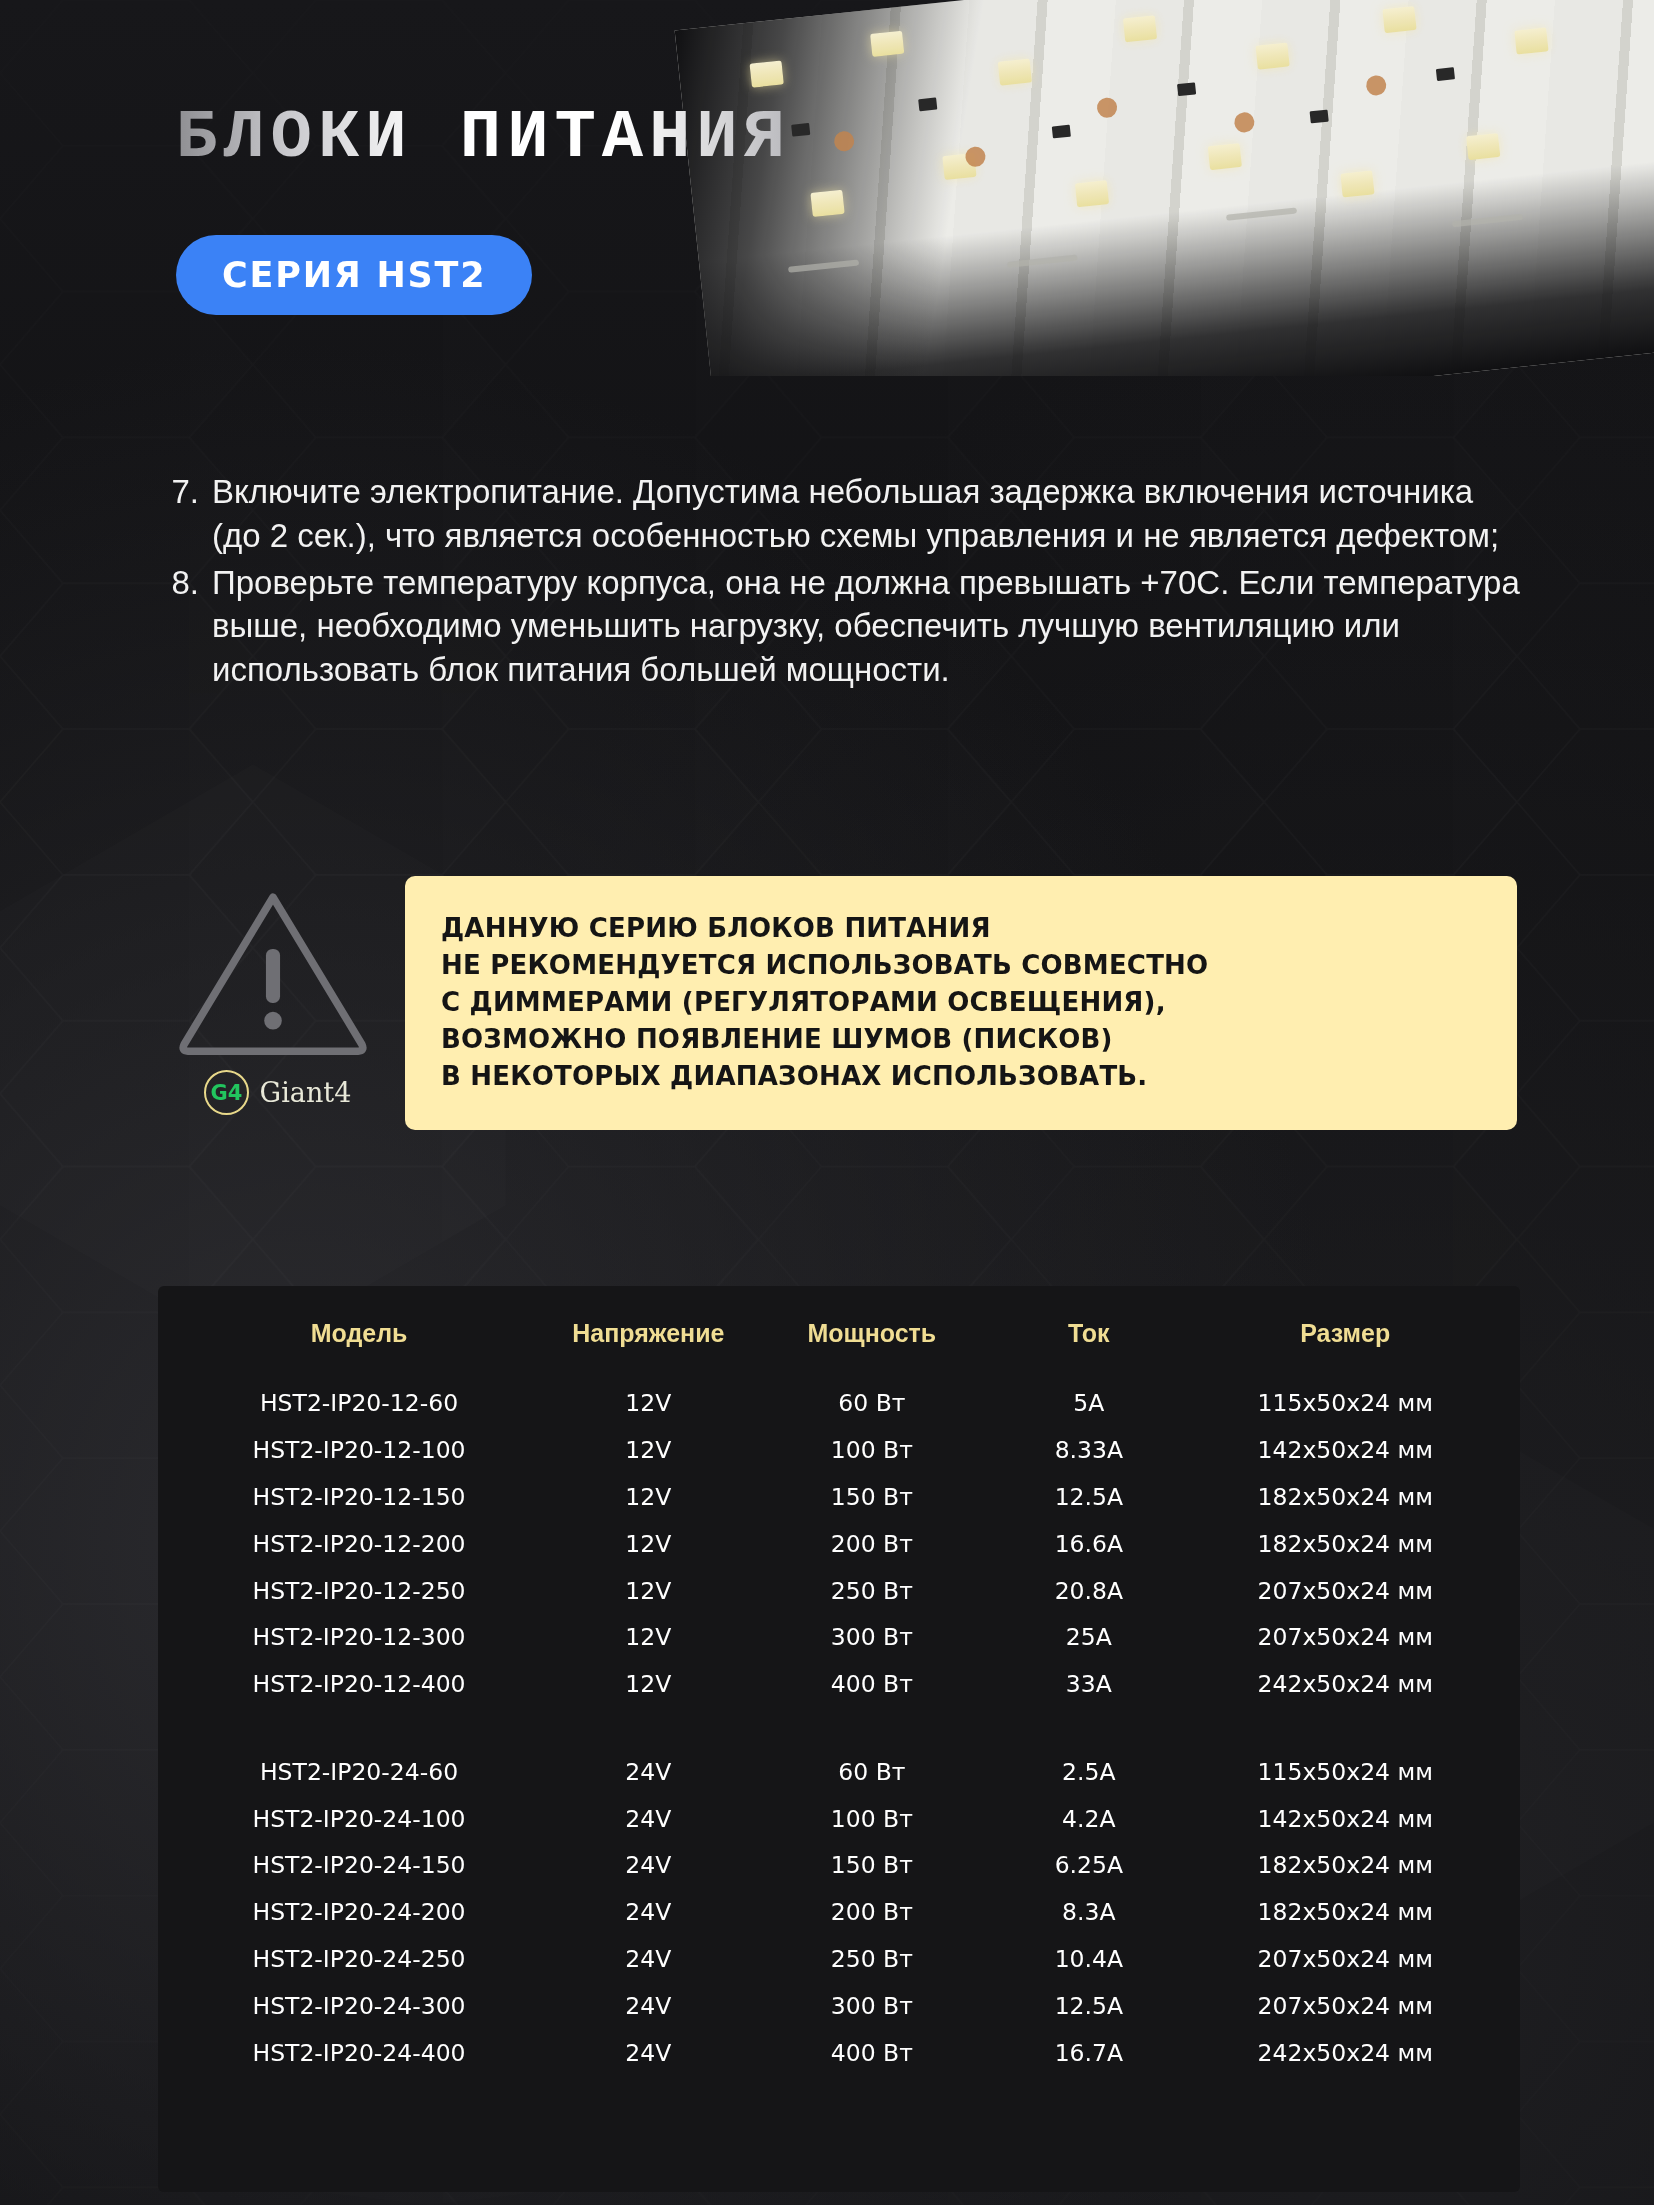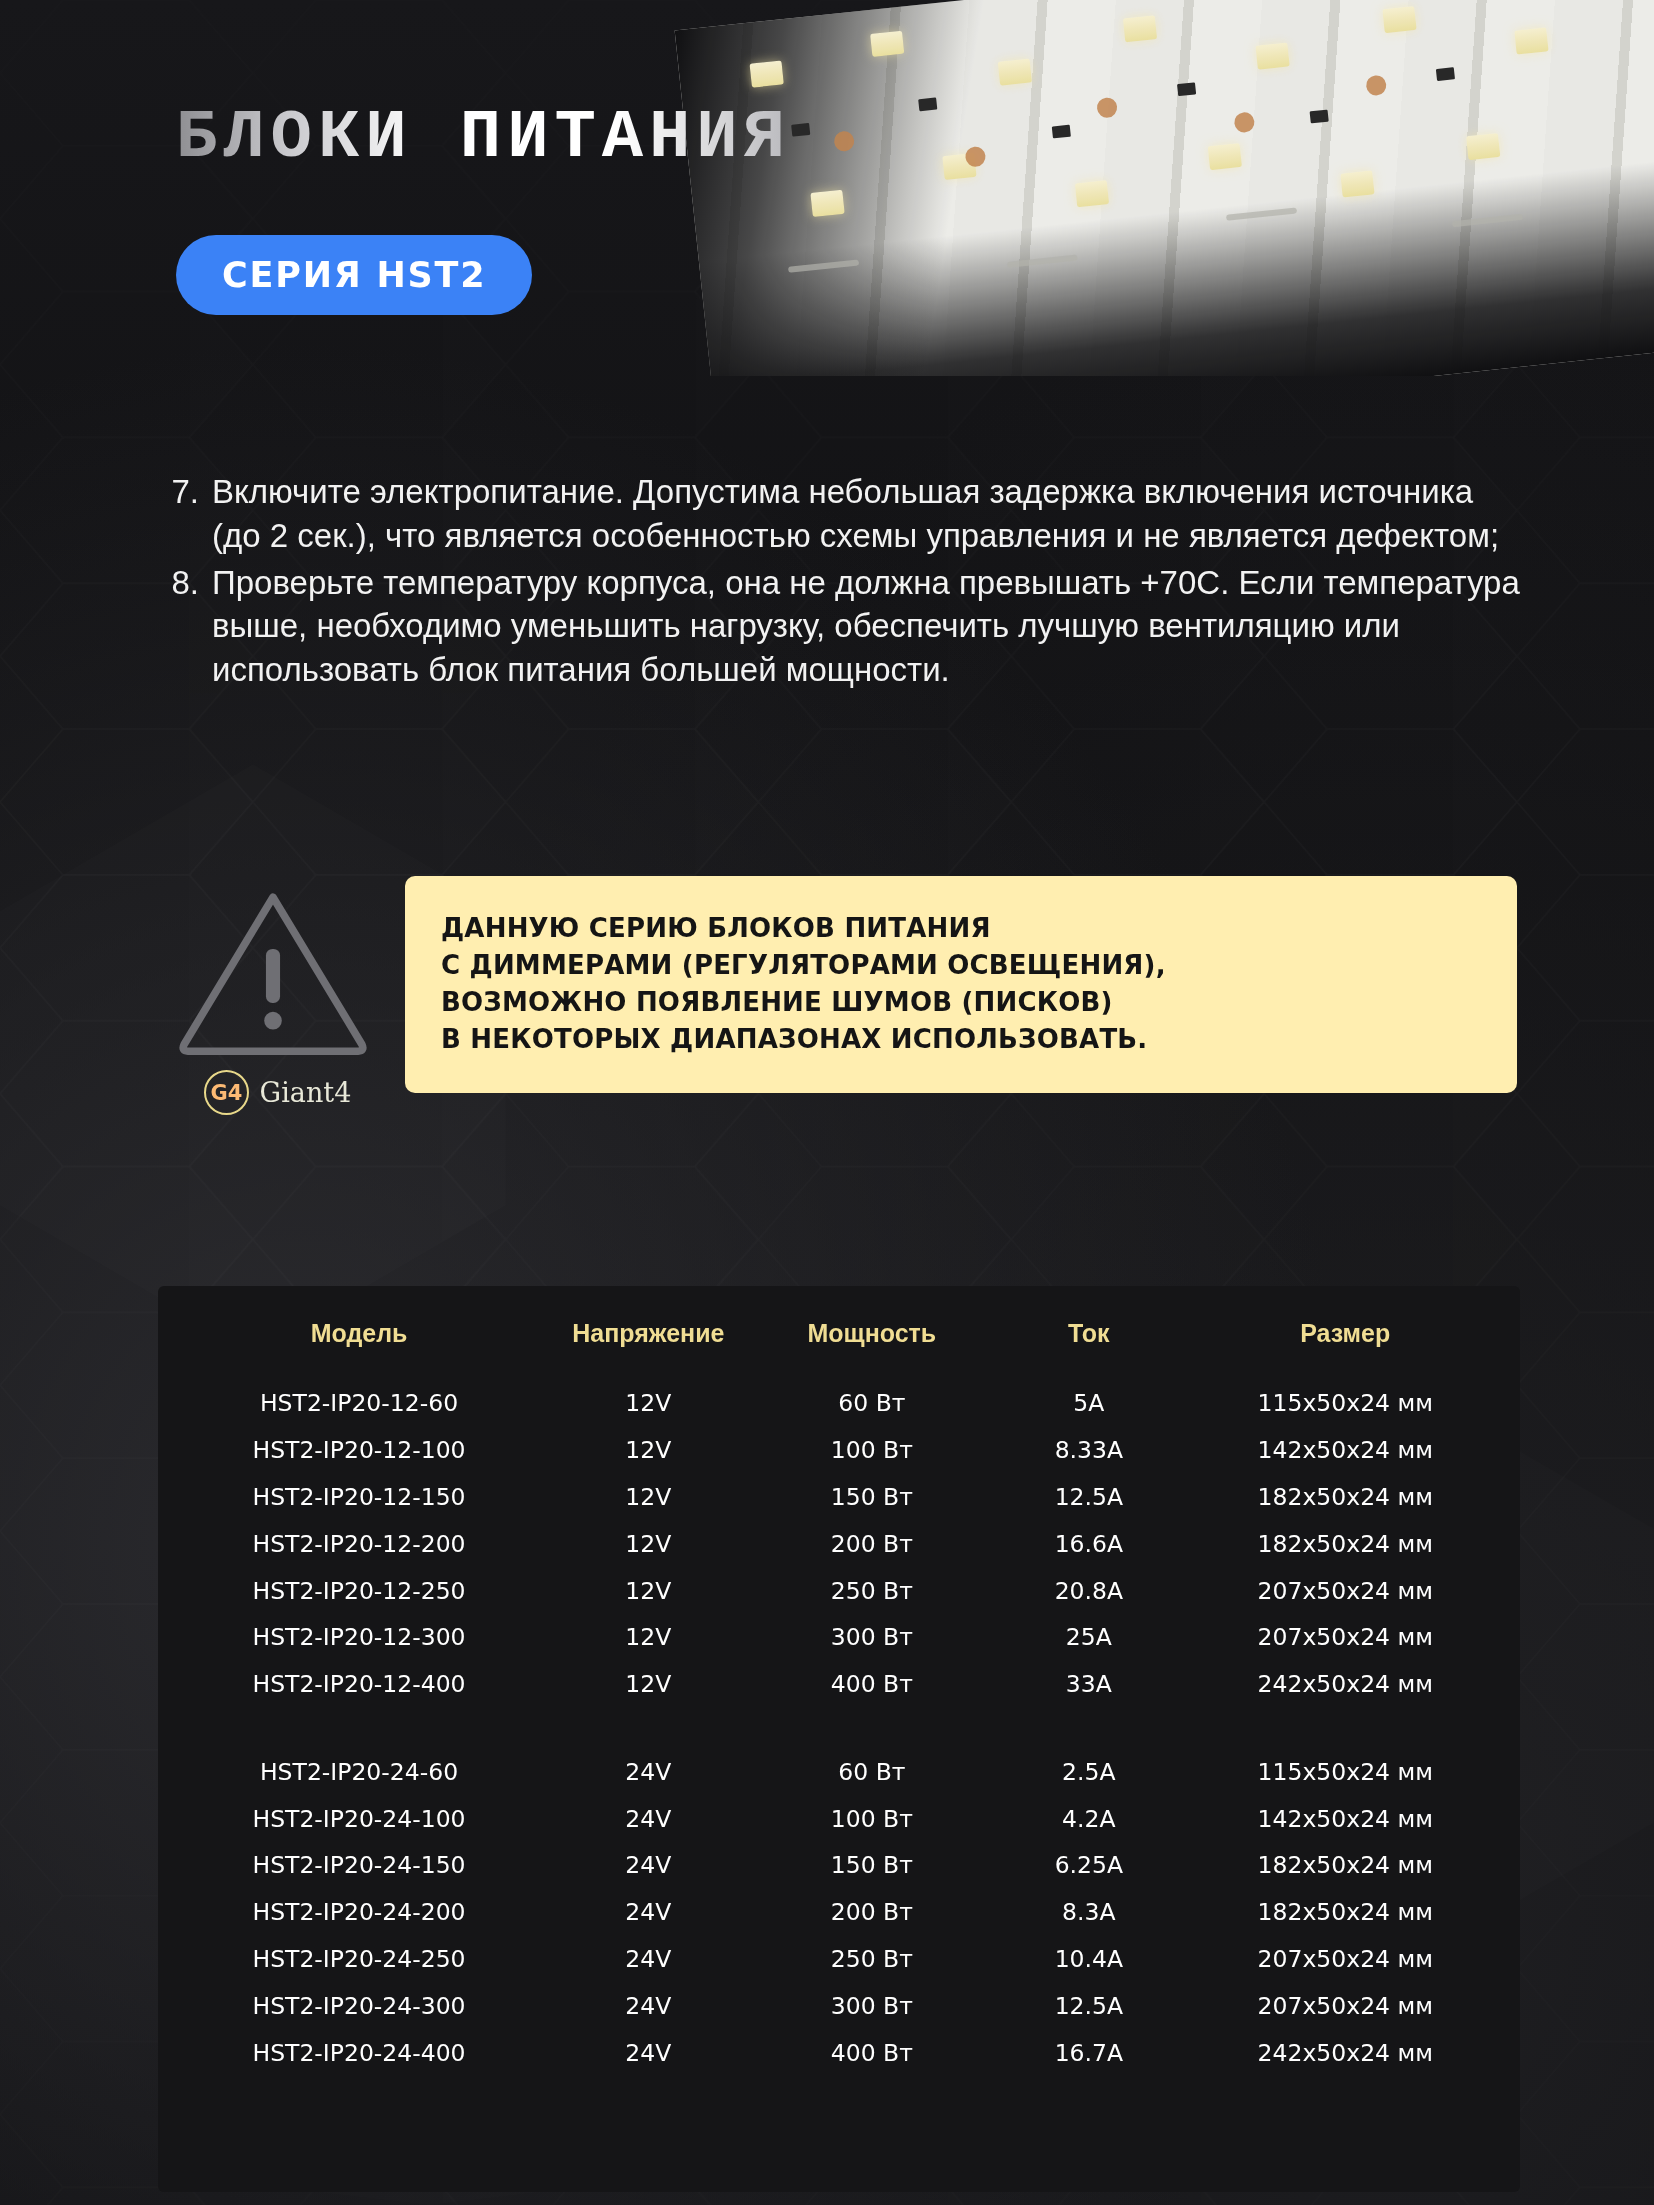--- a/index.html
+++ b/index.html
@@ -159,21 +159,21 @@
     display: flex;
     align-items: center;
     margin-top: 15.3px;
     margin-left: 28px;
   }
   .brand-circle {
     width: 45px; height: 45px;
     border: 2.4px solid #e8d88a;
     border-radius: 50%;
     display: flex; align-items: center; justify-content: center;
-    color: #fdba74;
+    color: #22c55e;
     font-size: 21px;
     font-weight: 700;
     font-family: "DejaVu Sans", sans-serif;
   }
   .brand-name {
     margin-left: 10.6px;
     color: #e8e8d8;
     font-size: 27px;
     font-family: "DejaVu Serif", serif;
   }
@@ -310,20 +310,21 @@
       <rect x="153" y="110" width="24" height="92" rx="11" fill="#6f6f74"></rect>
       <circle cx="165" cy="232" r="15" fill="#6f6f74"></circle>
     </svg>
     <div class="brand">
       <div class="brand-circle">G4</div>
       <div class="brand-name">Giant4</div>
     </div>
   </div>
   <div class="warn-card">
     <div>ДАННУЮ СЕРИЮ БЛОКОВ ПИТАНИЯ</div>
+    <div>НЕ РЕКОМЕНДУЕТСЯ ИСПОЛЬЗОВАТЬ СОВМЕСТНО</div>
     <div>С ДИММЕРАМИ (РЕГУЛЯТОРАМИ ОСВЕЩЕНИЯ),</div>
     <div>ВОЗМОЖНО ПОЯВЛЕНИЕ ШУМОВ (ПИСКОВ)</div>
     <div>В НЕКОТОРЫХ ДИАПАЗОНАХ ИСПОЛЬЗОВАТЬ.</div>
   </div>
 </div>
 
 <div class="table-panel">
   <table>
     <colgroup>
       <col class="col-model">

